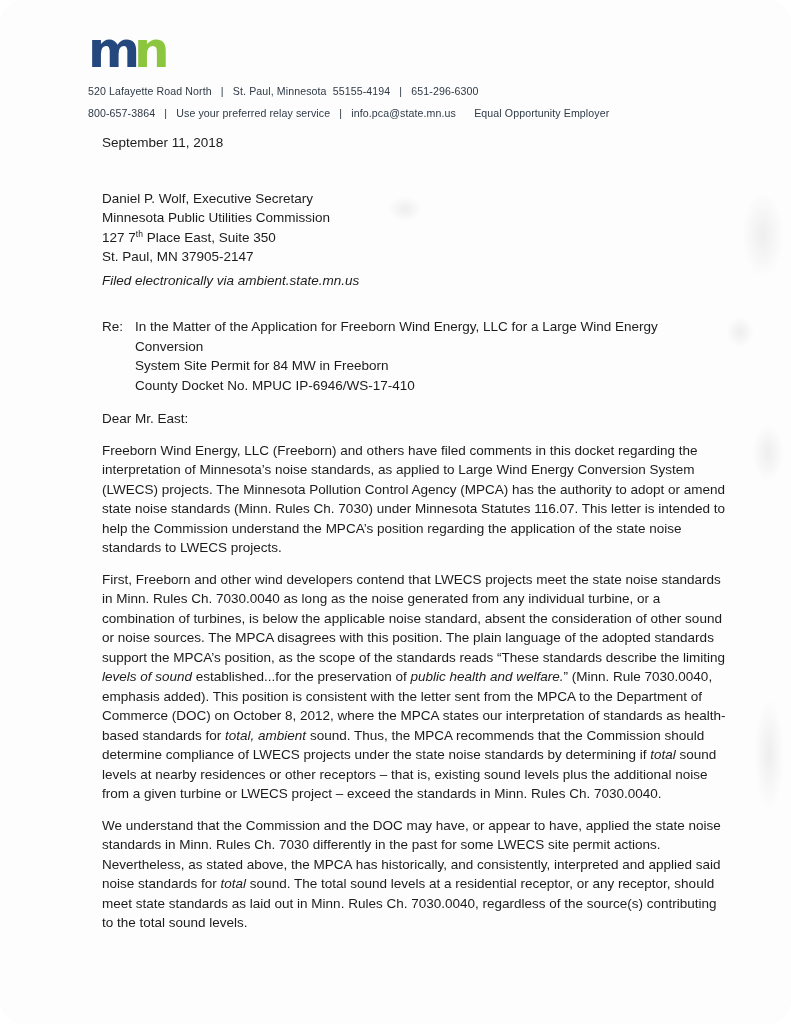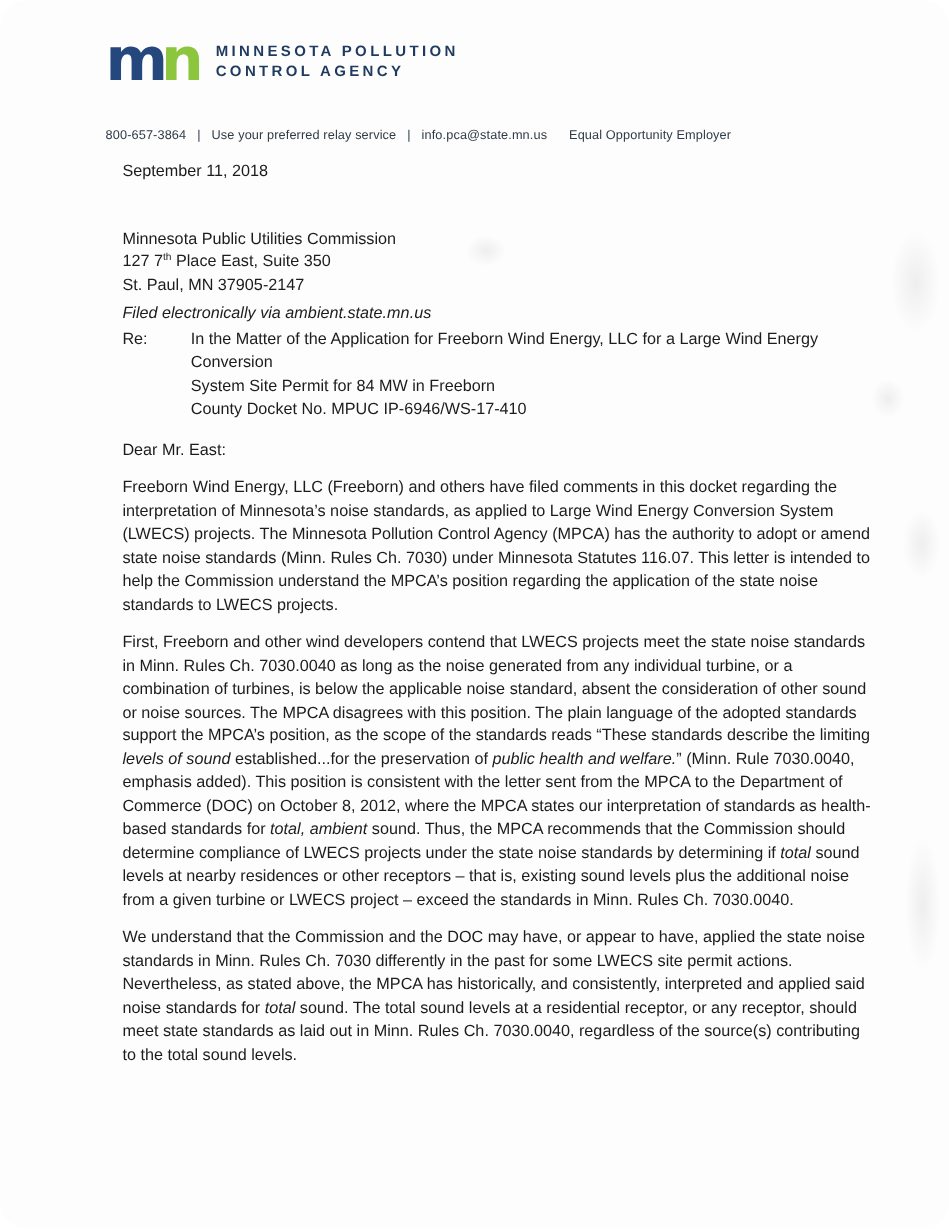--- a/index.html
+++ b/index.html
@@ -30,21 +30,21 @@
   .contact2 { top:107px; }
 
   
   .letter {
     position:absolute; left:102px; top:133px; width:626px;
     font-size:13.5px; line-height:19.5px;
   }
   .date { margin:0; }
   .recipient { margin-top:36px; }
   .filed { margin-top:4px; font-style:italic; }
-  .re-row { margin-top:2px; display:flex;gap:24px; }
+  .re-row { margin-top:27px; display:flex; }
   .re-label { width:33px; flex:0 0 33px; }
   .salutation { margin-top:14px; }
   .para { margin:12px 0 0 0; }
   em { font-style:italic; }
   sup { font-size:8.5px; line-height:0; vertical-align:super; }
 
   
   .smudge {
     position:absolute; pointer-events:none;
     background:radial-gradient(ellipse at center, rgba(130,130,130,0.12), rgba(130,130,130,0) 70%);
@@ -57,32 +57,30 @@
 </style>
 </head>
 <body>
 
 <div class="page">
 
   <div class="logo-row">
     <div class="logo-mark">
       <span class="logo-m">m</span><span class="logo-n">n</span>
     </div>
-    <div class="agency">
-      <div>MINNESOTA POLLUTION</div>
-      <div>CONTROL AGENCY</div>
-    </div>
   </div>
 
+  <div class="contact contact1">520 Lafayette Road North   |   St. Paul, Minnesota  55155-4194   |   651-296-6300</div>
   <div class="contact contact2">800-657-3864   |   Use your preferred relay service   |   info.pca@state.mn.us      Equal Opportunity Employer</div>
 
   <div class="letter">
     <div class="date">September 11, 2018</div>
 
     <div class="recipient">
+      <div><span>Daniel P. Wolf, Executive Secretary</span></div>
       <div><span>Minnesota Public Utilities Commission</span></div>
       <div><span>127 7</span><sup>th</sup><span> Place East, Suite 350</span></div>
       <div><span>St. Paul, MN 37905-2147</span></div>
     </div>
 
     <div class="filed">Filed electronically via ambient.state.mn.us</div>
 
     <div class="re-row">
       <div class="re-label">Re:</div>
       <div class="re-lines">

